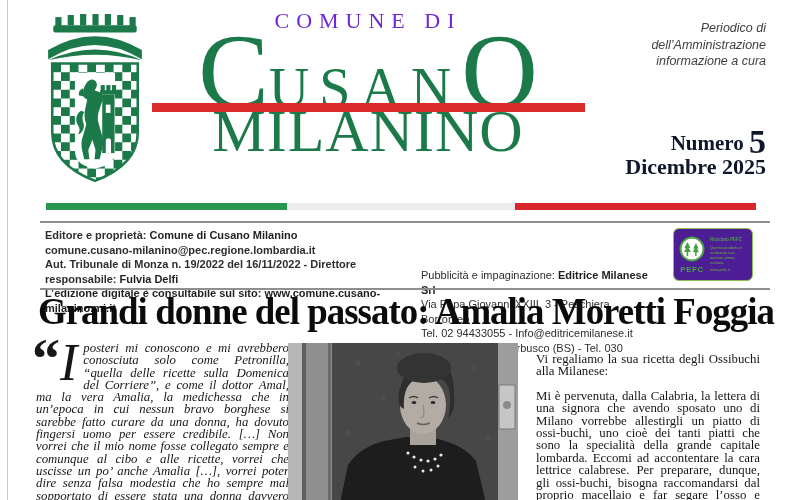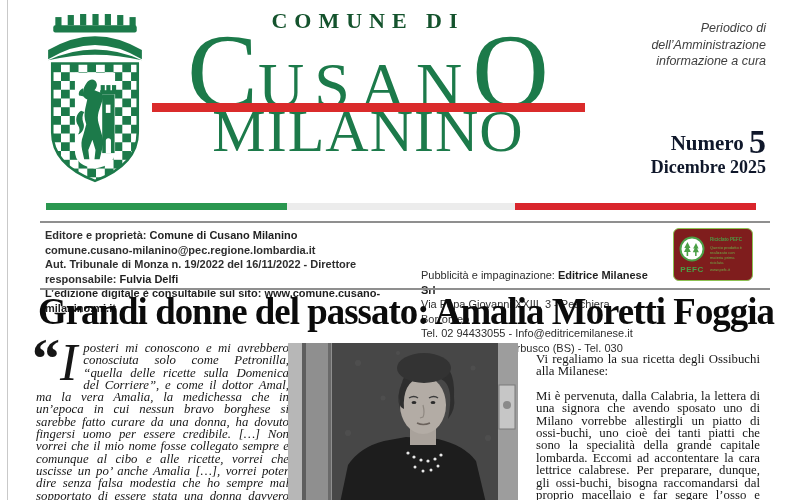--- a/index.html
+++ b/index.html
@@ -3,50 +3,50 @@
 <meta charset="utf-8">
 <style>
   html,body{margin:0;padding:0;background:#fff;}
   .page{position:relative;width:800px;height:500px;background:#fff;overflow:hidden;
         font-family:"Liberation Serif",serif;color:#111;}
   .page-edge{position:absolute;left:7px;top:0;width:1px;height:500px;background:#c9c9c9;}
 
   
   .crest{position:absolute;left:46px;top:14px;width:98px;height:170px;}
   .masthead{position:absolute;left:150px;top:8px;width:436px;text-align:center;}
-  .kicker{font-size:22px;letter-spacing:7px;color:#14532d;font-weight:700;margin-bottom:-8px;}
+  .kicker{font-size:22px;letter-spacing:7px;color:#6d28d9;font-weight:400;margin-bottom:-8px;}
   .title-top{display:flex;justify-content:center;align-items:baseline;height:92px;color:#1c7a4a;}
   .title-top .cap{font-size:106px;line-height:92px;font-weight:500;}
-  .title-top .mid{font-size:64px;line-height:92px;letter-spacing:10px;font-weight:500;}
+  .title-top .mid{font-size:56px;line-height:92px;letter-spacing:10px;font-weight:500;}
   .red-bar{position:absolute;left:152px;top:103px;width:433px;height:9px;background:#da2b2b;}
   .title-bottom{position:absolute;left:150px;top:101px;width:436px;font-size:60px;line-height:1;
                 color:#1c7a4a;letter-spacing:1px;font-weight:500;text-align:center;}
 
   .tagline{position:absolute;right:34px;top:20px;width:210px;text-align:right;
            font-family:"Liberation Sans",sans-serif;font-style:italic;
            font-size:12.5px;line-height:16.5px;color:#404040;}
   .issue-number{position:absolute;right:34px;top:130px;text-align:right;font-weight:bold;color:#0f172a;}
   .issue-number .row1{font-size:21px;line-height:24px;}
   .issue-number .big5{font-size:34px;line-height:24px;vertical-align:-3px;}
-  .issue-number .row2{font-size:18px;line-height:24px;text-align:right;}
+  .issue-number .row2{font-size:22px;line-height:24px;text-align:right;}
 
   .flag-bar{position:absolute;left:46px;top:203px;width:710px;height:7px;
             background:linear-gradient(90deg,#2a9750 0 34%,#ececec 34% 66%,#d9252c 66% 100%);}
   .rule{position:absolute;left:40px;width:730px;height:1.5px;background:#8f8f8f;}
   .rule1{top:221px;}
   .rule2{top:288px;}
 
   
   .colophon{position:absolute;top:228px;left:0;width:800px;
             font-family:"Liberation Sans",sans-serif;font-size:11px;line-height:14.5px;color:#2e2e2e;}
   .col-left{position:absolute;left:45px;width:380px;font-weight:bold;}
   .col-right{position:absolute;left:421px;width:240px;margin-top:40px;}
   .col-line b{color:#1f1f1f;}
   .pefc-box{position:absolute;left:673px;top:0;width:80px;height:53px;border:1.5px solid #8cc152;
-            border-radius:6px;background:#7f1d1d;display:flex;align-items:center;padding:2px 3px;box-sizing:border-box;}
+            border-radius:6px;background:#4c1d95;display:flex;align-items:center;padding:2px 3px;box-sizing:border-box;}
   .pefc-left{width:30px;text-align:center;}
   .pefc-left .pefc-word{font-family:"Liberation Sans",sans-serif;font-weight:bold;
                         font-size:8px;color:#4ba046;letter-spacing:.5px;line-height:7px;}
   .pefc-right{flex:1;padding-left:3px;font-family:"Liberation Sans",sans-serif;color:#6fae47;}
   .pefc-title{font-size:4.5px;font-weight:bold;line-height:6px;color:#4ba046;}
   .pefc-body{font-size:4px;line-height:5px;margin:2px 0;}
   .pefc-url{font-size:4px;line-height:5px;}
 
   
   .headline{position:absolute;left:38px;top:289px;width:740px;margin:0;

